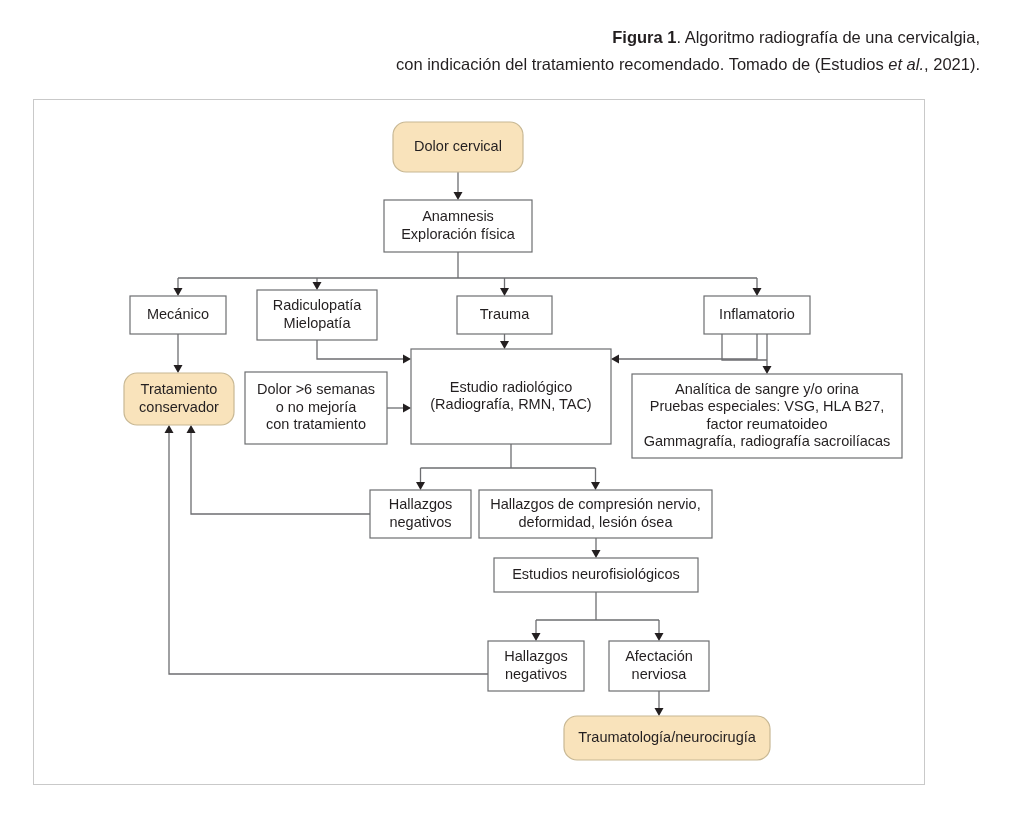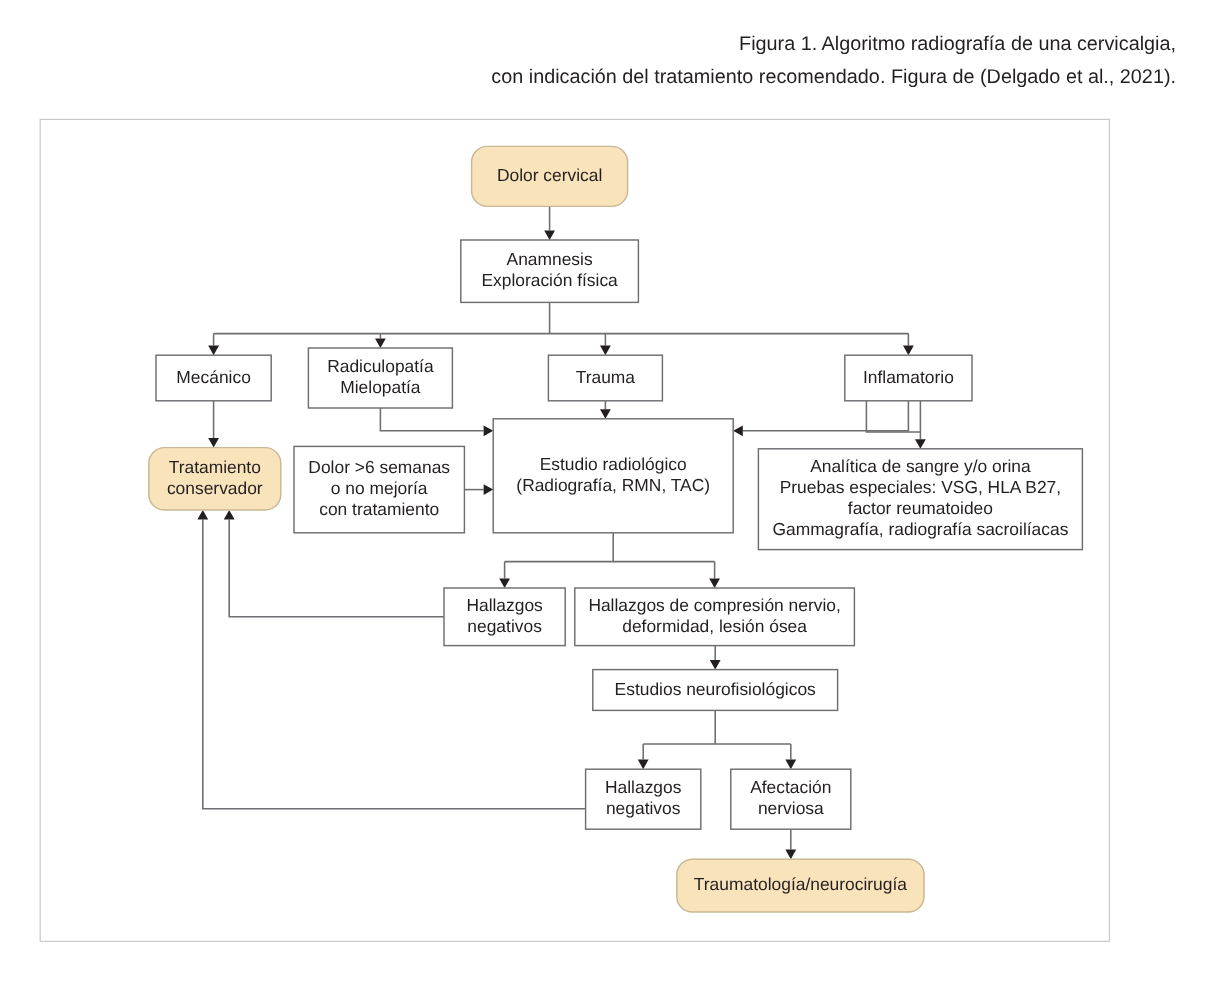--- a/index.html
+++ b/index.html
@@ -20,22 +20,22 @@
     left: 0;
     top: 24px;
     width: 1002px;
     text-align: right;
     font-size: 16.5px;
     line-height: 27px;
     color: #231f20;
     padding-right: 22px;
     box-sizing: border-box;
   }
-  #caption .fig-label { font-weight: normal; margin-top: 36px; }
-  #caption .ital { }
+  #caption .fig-label { font-weight: bold; margin-top: 36px; }
+  #caption .ital { font-style: italic; }
   #figure-frame {
     position: absolute;
     left: 33px;
     top: 99px;
     width: 892px;
     height: 686px;
     border: 1px solid #c9c9c9;
     background: #ffffff;
     box-sizing: border-box;
   }
@@ -69,21 +69,21 @@
   .arrow-head {
     fill: #231f20;
     stroke: none;
   }
 </style>
 </head>
 <body>
 
 <div id="caption">
   <span class="fig-label">Figura 1</span><span>. Algoritmo radiografía de una cervicalgia,</span><br>
-  <span>con indicación del tratamiento recomendado. Figura de (Delgado </span><span class="ital">et al.</span><span>, 2021).</span>
+  <span>con indicación del tratamiento recomendado. Tomado de (Estudios </span><span class="ital">et al.</span><span>, 2021).</span>
 </div>
 
 <div id="figure-frame">
   <svg id="flow-svg" width="958" height="684" viewBox="0 0 958 684">
     <g id="edges-layer">
         <path d="M 424 72 L 424 92" class="edge"></path>
         <path d="M 419.5 92 L 428.5 92 L 424 100 Z" class="arrow-head"></path>
         <path d="M 424 152 L 424 178" class="edge"></path>
         <path d="M 144 178 L 723 178" class="edge"></path>
         <path d="M 144 178 L 144 188" class="edge"></path>

